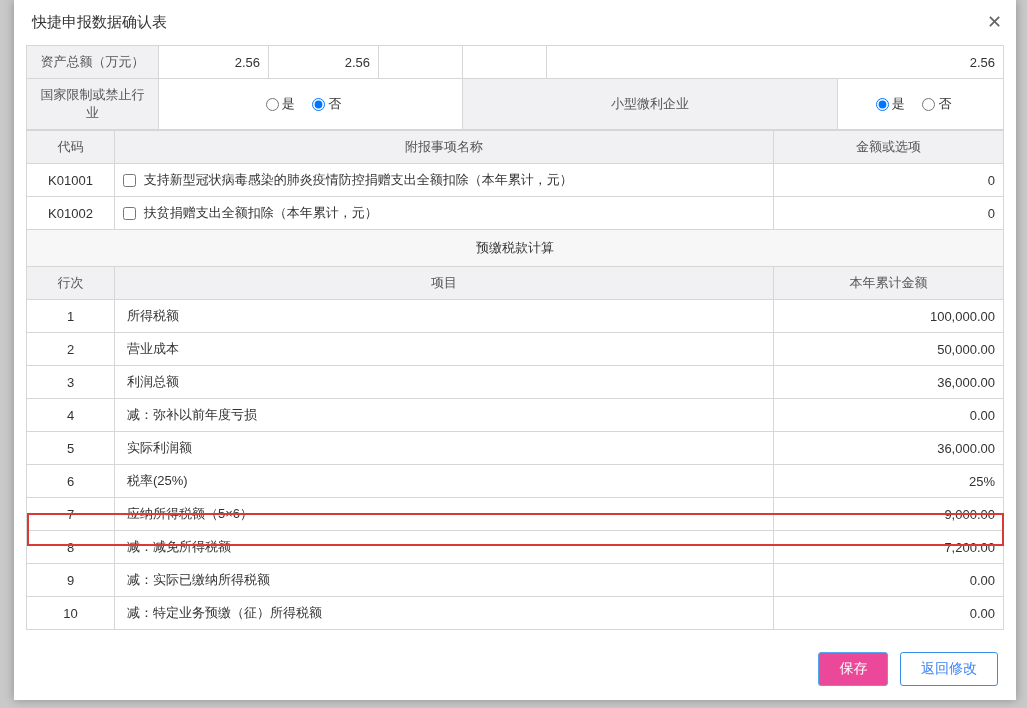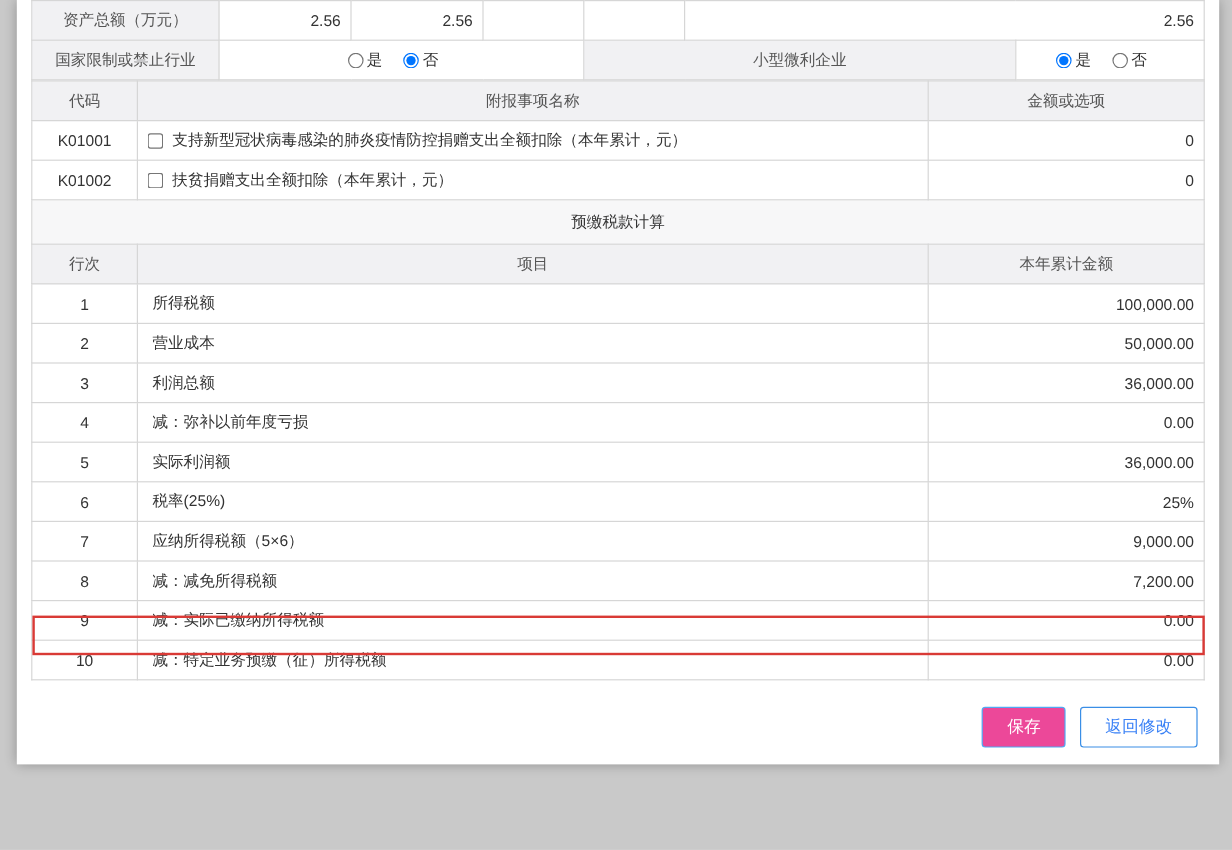--- a/index.html
+++ b/index.html
@@ -102,41 +102,45 @@
     .btn-primary {
       background: #ec4899;
       color: #fff;
       border-color: #4fa9f3;
     }
     .btn-secondary {
       background: #fff;
       color: #3b82f6;
       border-color: #3a8ee6;
     }
-    .tbl1-col1 { width: 156px; margin-top: 41px; }
+    .tbl1-col1 { width: 132px; margin-top: 41px; }
     .tbl1-col2 { width: 110px; }
     .tbl1-col3 { width: 110px; }
     .col-code { width: 88px; }
     .col-line { width: 88px; }
     .col-amount { width: 230px; }
     .attach-check-cell { padding-left: 8px; }
     .leftpad { padding-left: 12px; }
     .hl-box {
       position: absolute;
       border: 2.5px solid #d93a36;
       pointer-events: none;
       z-index: 5;
     }
   </style>
 </head>
 <body>
 
 <div class="backdrop"></div>
 
 <div class="modal">
+  <div class="modal-header">
+    <span>快捷申报数据确认表</span>
+    <span class="close-btn">✕</span>
+  </div>
 
   <div class="modal-body">
 
     <table>
       <tbody>
           <tr>
         <td class="hdr tbl1-col1">资产总额（万元）</td>
         <td class="right tbl1-col2">2.56</td>
         <td class="right tbl1-col3">2.56</td>
         <td class="right" style="width:84px"></td>

